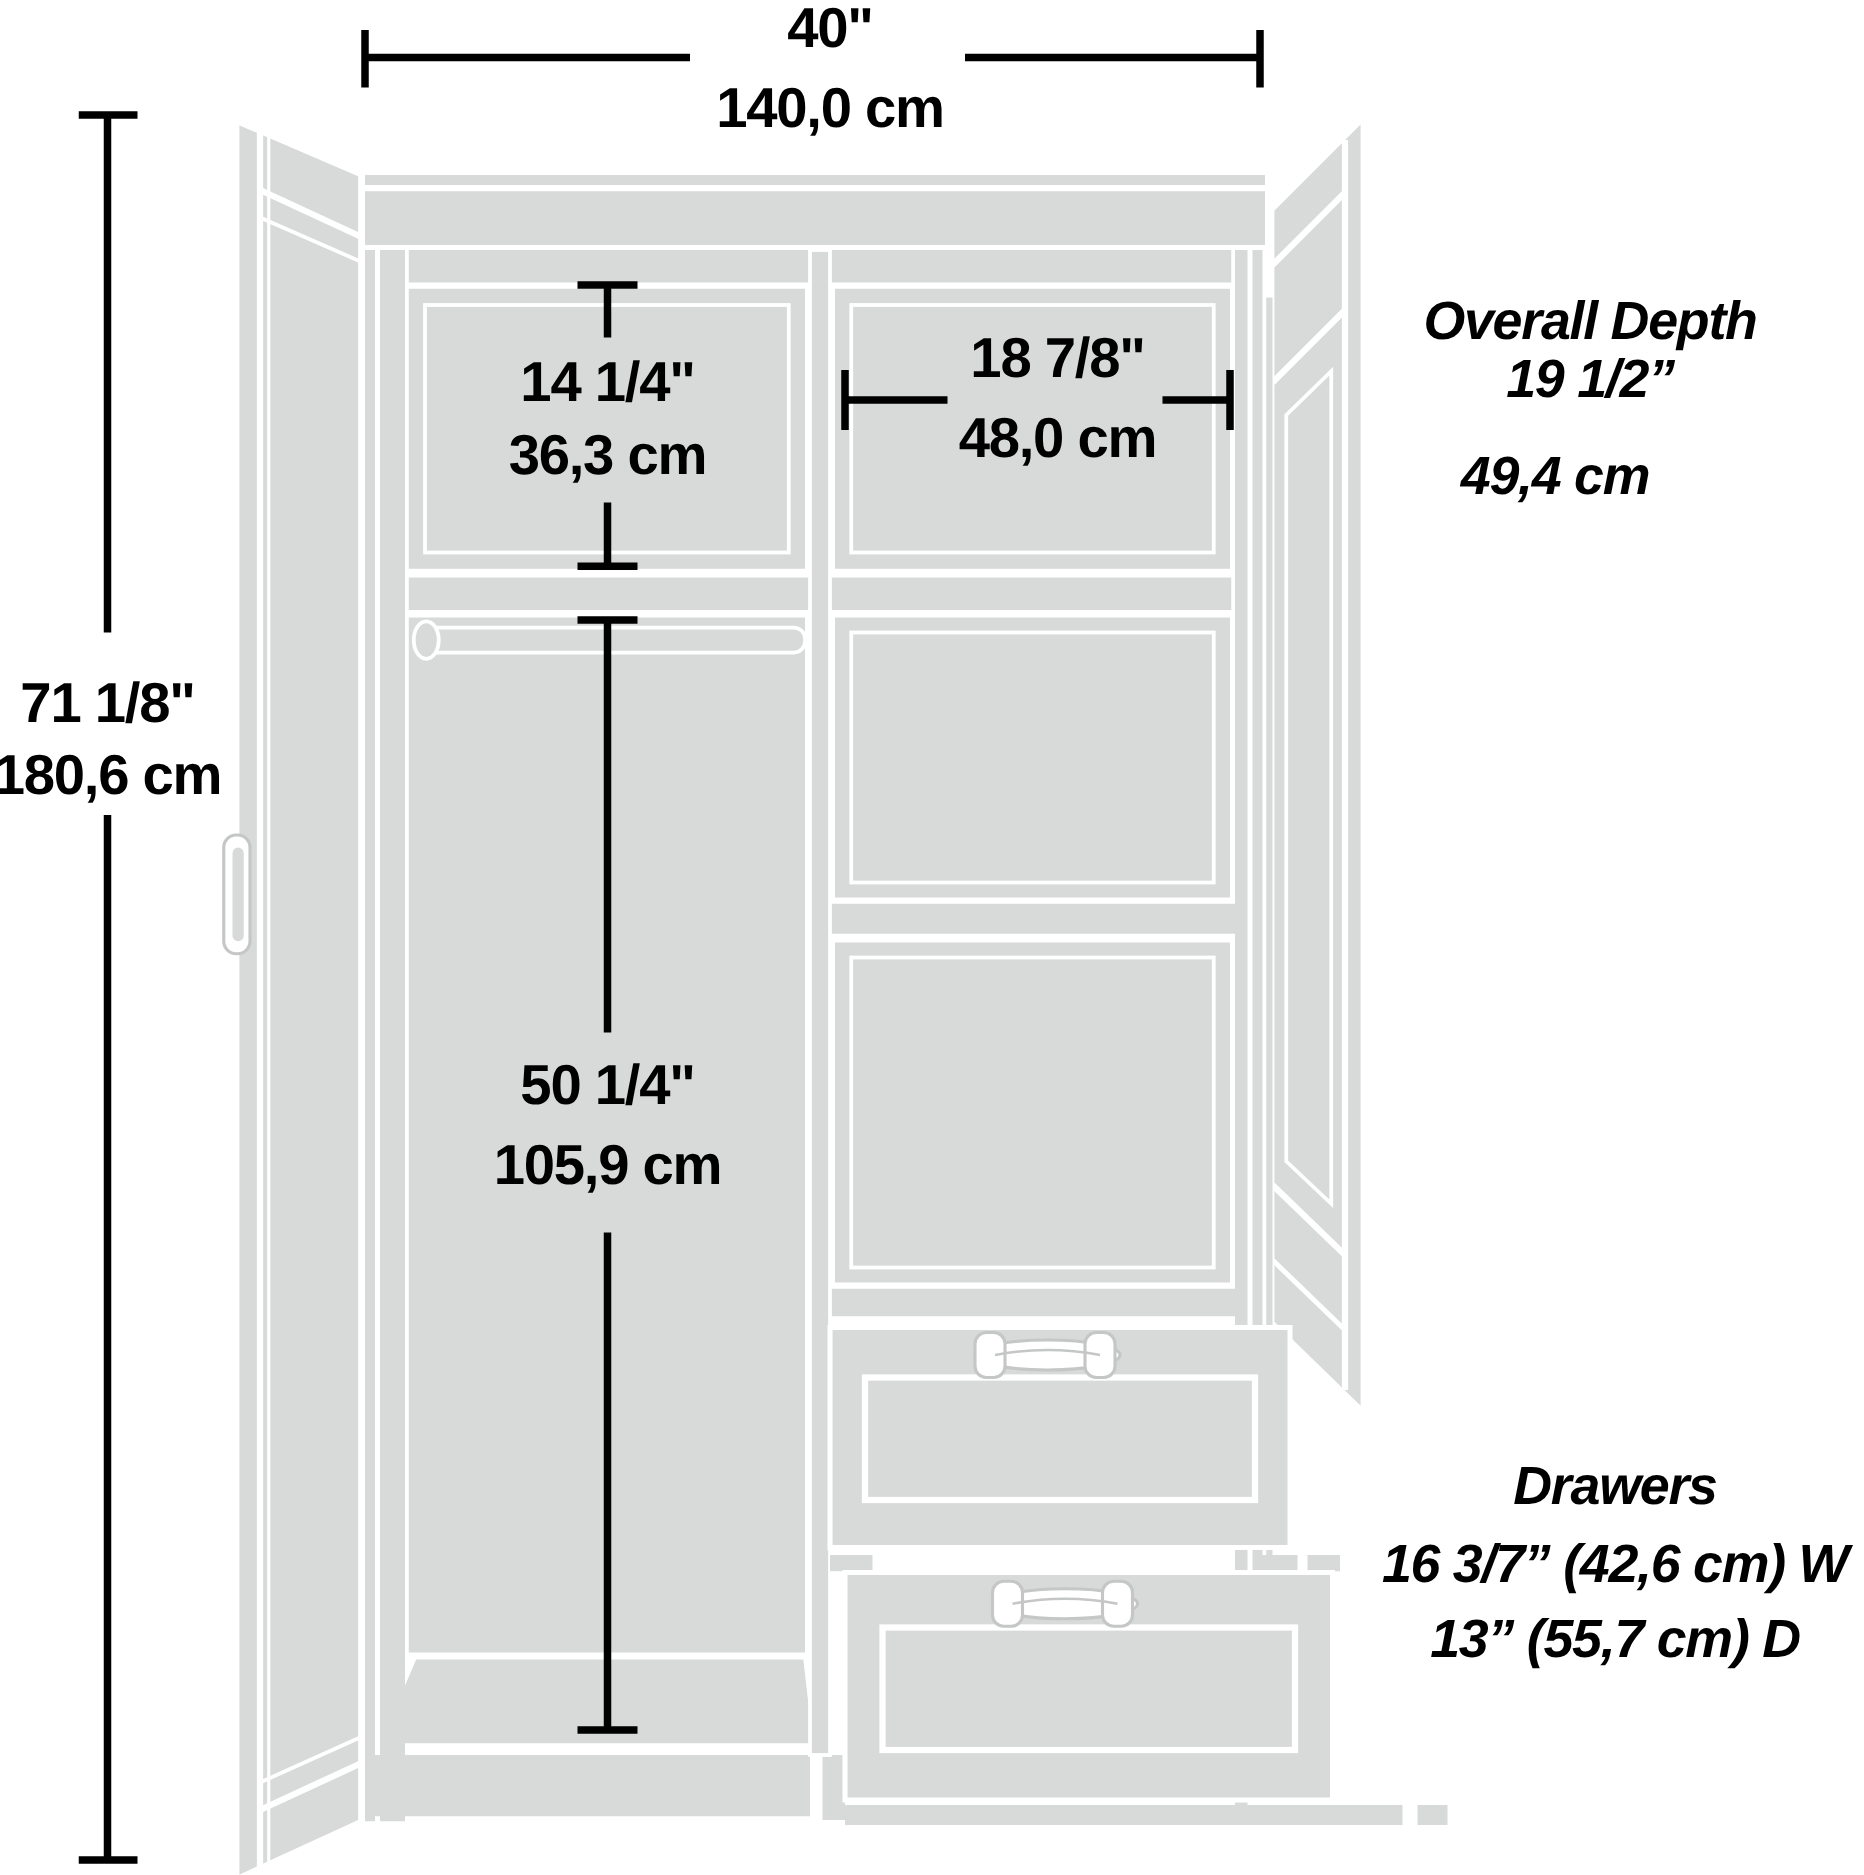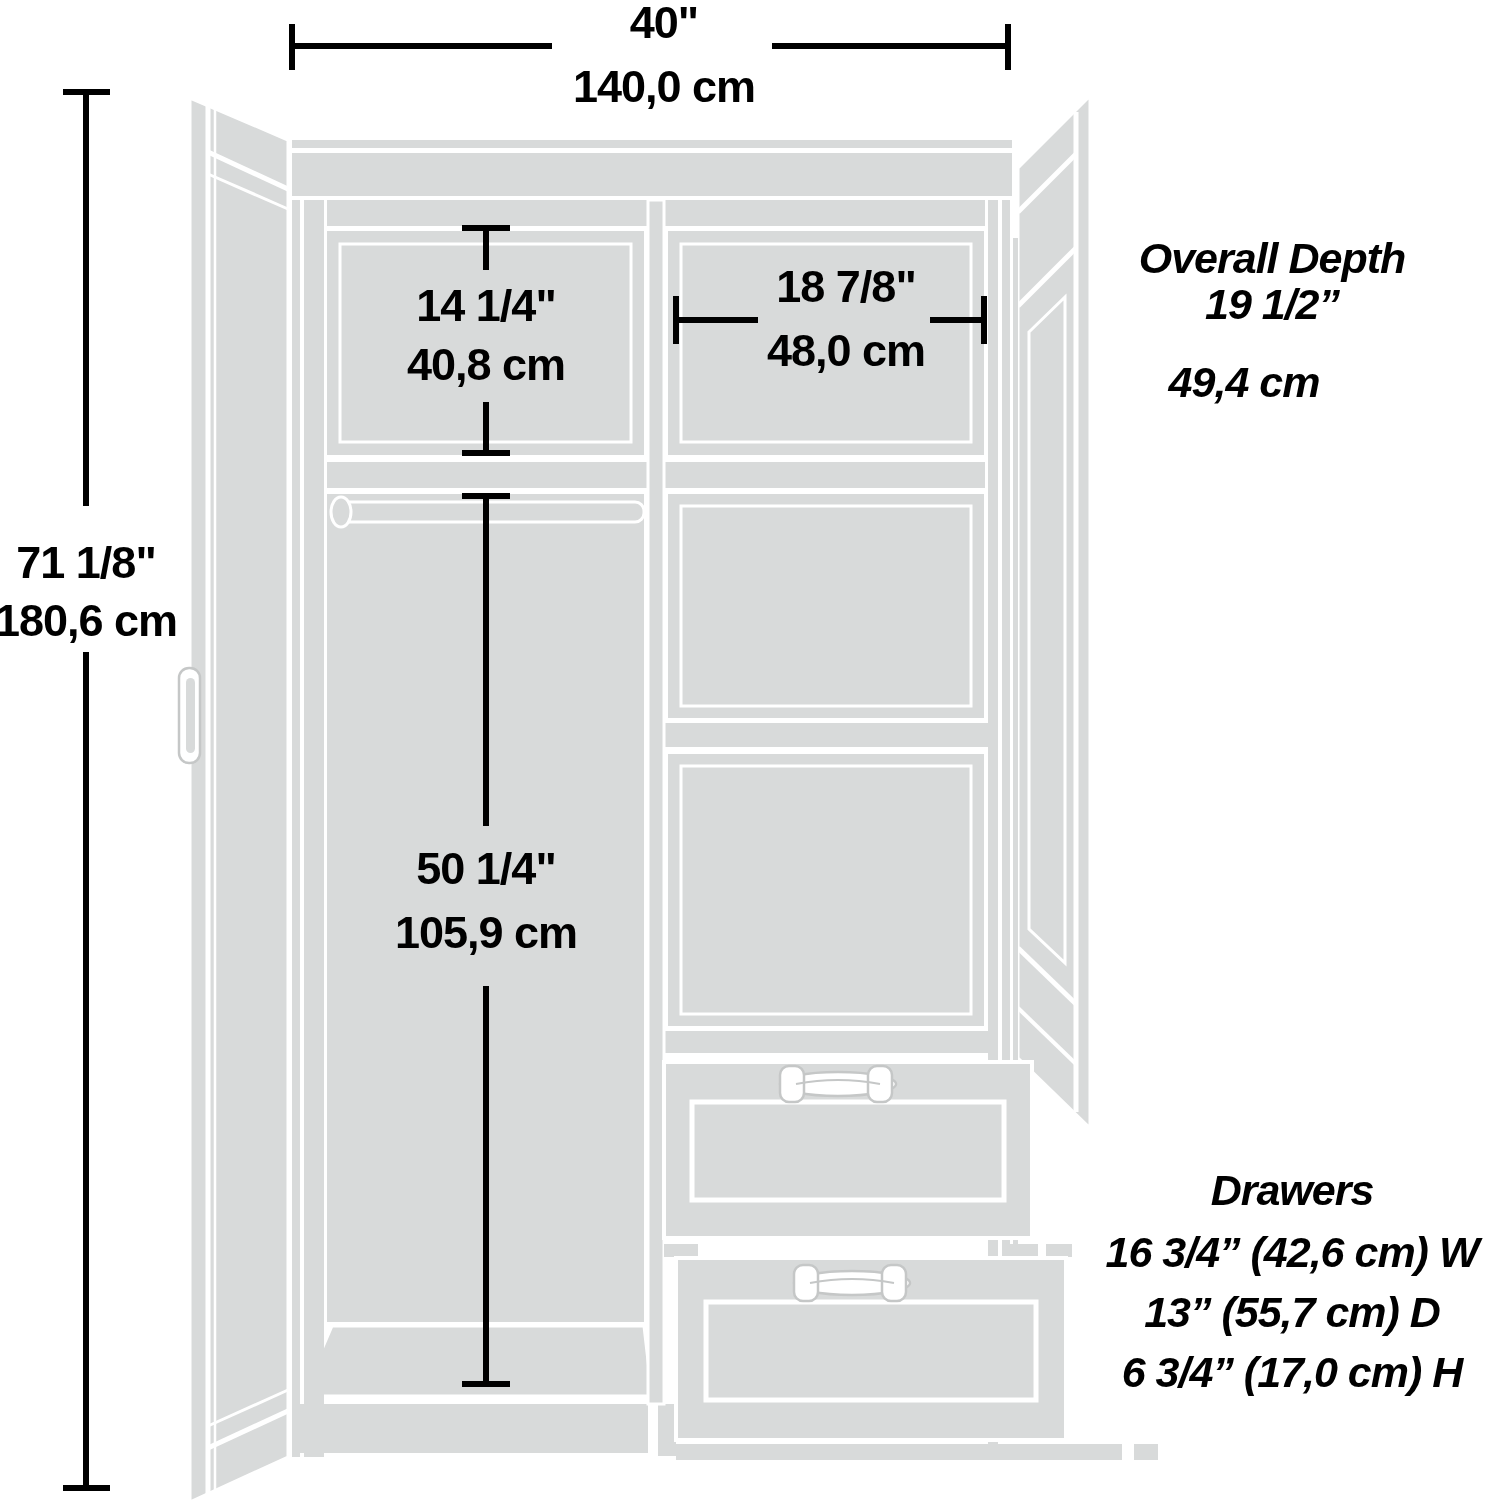--- a/index.html
+++ b/index.html
@@ -149,30 +149,29 @@
     </g>
   </svg>
 
   <div class="dim-label sz-num" style="left:664px;top:22px">40"</div>
   <div class="dim-label sz-num" style="left:664px;top:86px">140,0 cm</div>
 
   <div class="dim-label sz-num" style="left:86px;top:562px">71 1/8"</div>
   <div class="dim-label sz-num" style="left:86px;top:620px">180,6 cm</div>
 
   <div class="dim-label sz-num" style="left:486px;top:305px">14 1/4"</div>
-  <div class="dim-label sz-num" style="left:486px;top:364px">40,8 cm</div>
+  <div class="dim-label sz-num" style="left:486px;top:364px">36,3 cm</div>
 
   <div class="dim-label sz-num" style="left:846px;top:286px">18 7/8"</div>
   <div class="dim-label sz-num" style="left:846px;top:350px">48,0 cm</div>
 
   <div class="dim-label sz-num" style="left:486px;top:868px">50 1/4"</div>
   <div class="dim-label sz-num" style="left:486px;top:932px">105,9 cm</div>
 
   <div class="dim-label sz-side" style="left:1272px;top:258px">Overall Depth</div>
   <div class="dim-label sz-side" style="left:1272px;top:304px">19 1/2”</div>
   <div class="dim-label sz-side" style="left:1244px;top:382px">49,4 cm</div>
 
   <div class="dim-label sz-side" style="left:1292px;top:1190px">Drawers</div>
-  <div class="dim-label sz-side" style="left:1292px;top:1252px">16 3/4” (42,6 cm) W</div>
+  <div class="dim-label sz-side" style="left:1292px;top:1252px">16 3/7” (42,6 cm) W</div>
   <div class="dim-label sz-side" style="left:1292px;top:1312px">13” (55,7 cm) D</div>
-  <div class="dim-label sz-side" style="left:1292px;top:1372px">6 3/4” (17,0 cm) H</div>
 
 </div>
 
 </body></html>

